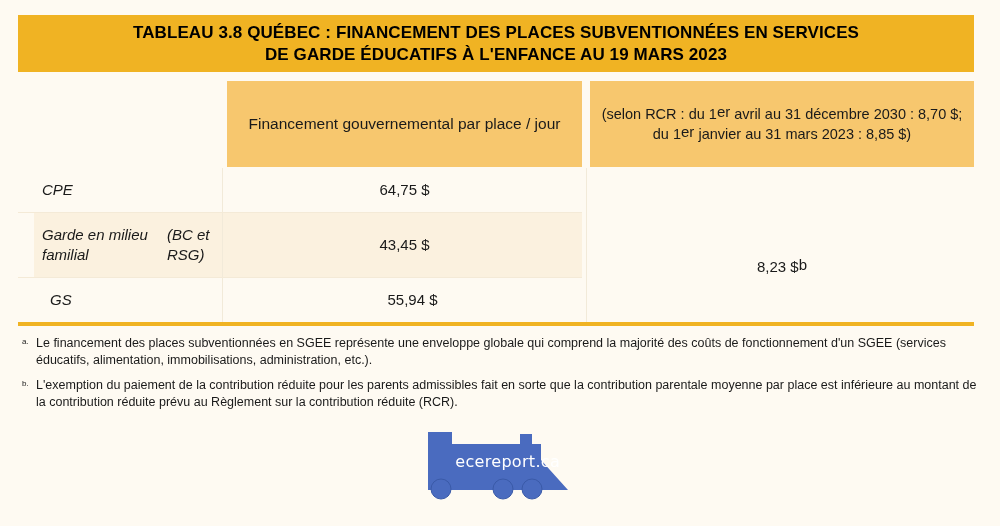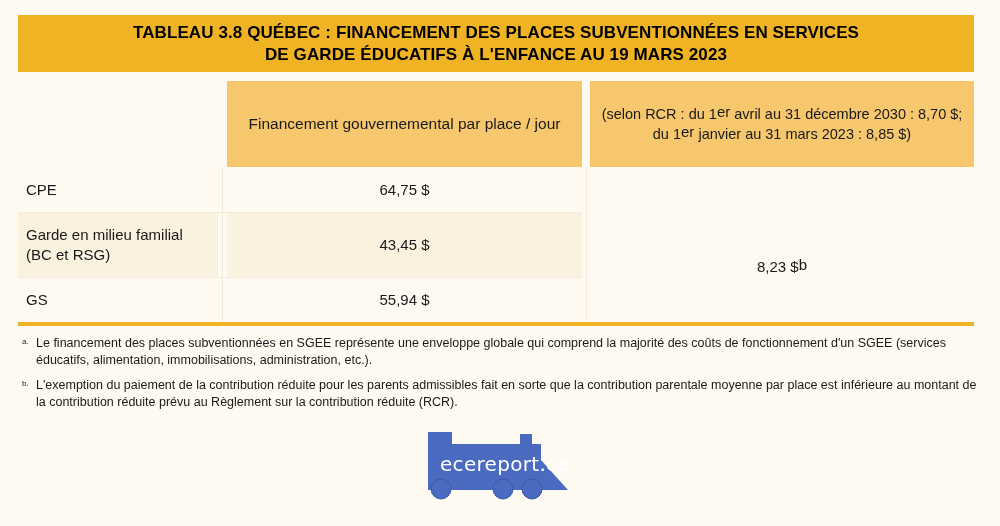--- a/index.html
+++ b/index.html
@@ -19,40 +19,40 @@
     display:flex; flex-direction:column; justify-content:center; align-items:center;
     text-align:center; font-size:15.5px; line-height:20px;
   }
   .hdr.c2 { left:227px; width:355px; }
   .hdr.c3 { left:590px; width:384px; }
   .hdr .sub { font-size:14.5px; }
   sup { font-size:15px; vertical-align:top; position:relative; top:-2px; }
   .cell {
     position:absolute; display:flex; align-items:center; font-size:15px; line-height:20px;
   }
-  .rowlabel { left:18px; width:200px; padding-left:8px; box-sizing:border-box; }
+  .rowlabel { left:34px; width:200px; padding-left:8px; box-sizing:border-box;font-style:italic; }
   .val { left:227px; width:355px; justify-content:center; }
   .bg-alt { background:#fbf1df; }
   .r1 { top:168px; height:44px; }
   .r2 { top:213px; height:64px; }
-  .r3 { top:278px; height:44px; }
+  .r3 { top:278px; height:44px;margin-left:8px; }
   .sep { position:absolute; height:1px; background:#f4ead7; }
   .vsep { position:absolute; width:1px; background:#f2ead9; }
   .merged {
     position:absolute; left:590px; width:384px; top:168px; height:196px;
     display:flex; align-items:center; justify-content:center; font-size:15px;
   }
   .rule { position:absolute; left:18px; top:322px; width:956px; height:4px; background:#f0b323; }
   .notes { position:absolute; left:22px; top:335px; width:960px; font-size:12.5px; line-height:17px; }
   .note { display:flex; margin-bottom:8px; }
   .note .mark { width:14px; font-size:8px; flex:none; position:relative; top:-2px; }
   .logo { position:absolute; left:428px; top:432px; width:142px; height:68px; }
   .logo-text {
     position:absolute; left:440px; top:452px; width:120px; color:#ffffff;
-    font-size:20px; font-family:"DejaVu Sans", sans-serif; letter-spacing:0.3px;text-align:right;
+    font-size:16px; font-family:"DejaVu Sans", sans-serif; letter-spacing:0.3px;text-align:right;
   }
 </style>
 </head>
 <body>
 
 <div class="title">
   <div>TABLEAU 3.8 QUÉBEC : FINANCEMENT DES PLACES SUBVENTIONNÉES EN SERVICES</div>
   <div>DE GARDE ÉDUCATIFS À L'ENFANCE AU 19 MARS 2023</div>
 </div>
 
@@ -69,21 +69,21 @@
 <div class="cell val r2 bg-alt"></div>
 
 <div class="vsep" style="left:222px;top:168px;height:154px;"></div>
 <div class="vsep" style="left:586px;top:168px;height:154px;"></div>
 <div class="sep" style="left:18px;top:212px;width:564px;"></div>
 <div class="sep" style="left:18px;top:277px;width:564px;"></div>
 
 <div class="cell rowlabel r1">CPE</div>
 <div class="cell val r1">64,75 $</div>
 
-<div class="cell rowlabel r2" style="flex-direction:column;align-items:flex-start;justify-content:center;">
+<div class="cell rowlabel r2" style="flex-direction:row;align-items:center;justify-content:center;">
   <div>Garde en milieu familial</div>
   <div>(BC et RSG)</div>
 </div>
 <div class="cell val r2">43,45 $</div>
 
 <div class="cell rowlabel r3">GS</div>
 <div class="cell val r3">55,94 $</div>
 
 <div class="merged">
   <span>8,23 $</span>

